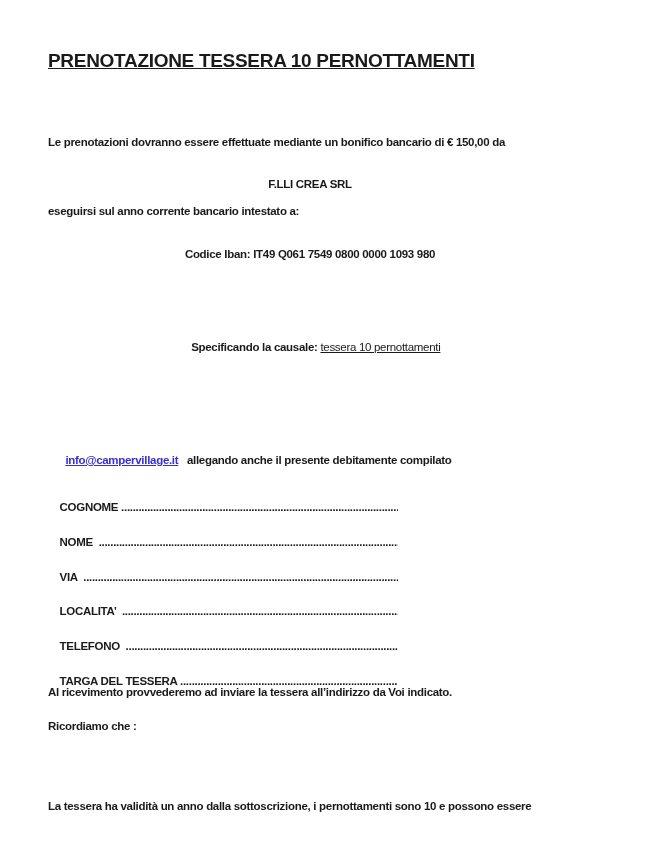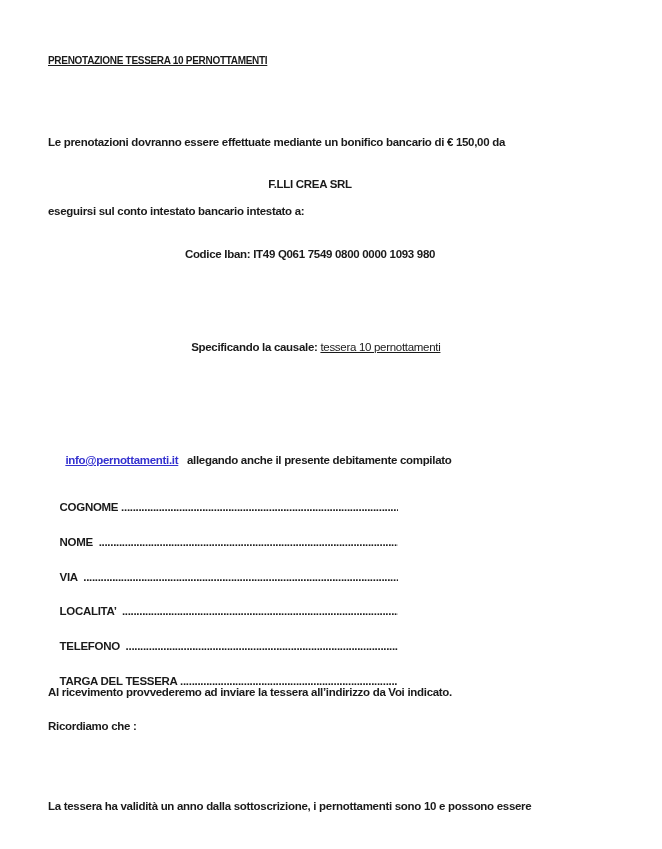--- a/index.html
+++ b/index.html
@@ -10,49 +10,49 @@
     font-family:"Liberation Sans",sans-serif;
     font-weight:bold;
     font-size:11.5px;
     letter-spacing:-0.3px;
     line-height:23px;
     color:#1a1a1a;
     overflow:hidden;
   }
   .blk{position:absolute;left:48px;white-space:pre;}
   .center{width:524px;text-align:center;}
-  .doc-title{font-size:10px;text-decoration:underline;}
+  .doc-title{font-size:19px;text-decoration:underline;}
   .u{text-decoration:underline;}
   .reg{font-weight:normal;text-align:center;}
   .link{color:#3431cf;text-decoration:underline;}
   .frow{width:350px;overflow:hidden;}
 </style>
 </head>
 <body>
 
 <div class="page">
 
   <div class="blk doc-title" style="top:49px;">PRENOTAZIONE TESSERA 10 PERNOTTAMENTI</div>
 
   <div class="blk" style="top:85px;">
     <div>Le prenotazioni dovranno essere effettuate mediante un bonifico bancario di € 150,00 da</div>
-    <div>eseguirsi sul conto intestato bancario intestato a:</div>
+    <div>eseguirsi sul anno corrente bancario intestato a:</div>
   </div>
 
   <div class="blk center" style="top:173px;">F.LLI CREA SRL</div>
 
   <div class="blk center" style="top:243px;">Codice Iban: IT49 Q061 7549 0800 0000 1093 980</div>
 
   <div class="blk center" style="top:313px;">
     <span>Specificando la causale: </span><span class="u reg">tessera 10 pernottamenti</span>
   </div>
 
   <div class="blk" style="top:380px;">
     <div>
-      <span class="link">info@pernottamenti.it</span><span>   allegando anche il presente debitamente compilato</span>
+      <span class="link">info@campervillage.it</span><span>   allegando anche il presente debitamente compilato</span>
     </div>
   </div>
 
   <div class="blk frow" style="top:473px;">
     <span>COGNOME </span><span>........................................................................................................................</span>
   </div>
   <div class="blk frow" style="top:508px;">
     <span>NOME  </span><span>........................................................................................................................</span>
   </div>
   <div class="blk frow" style="top:543px;">

